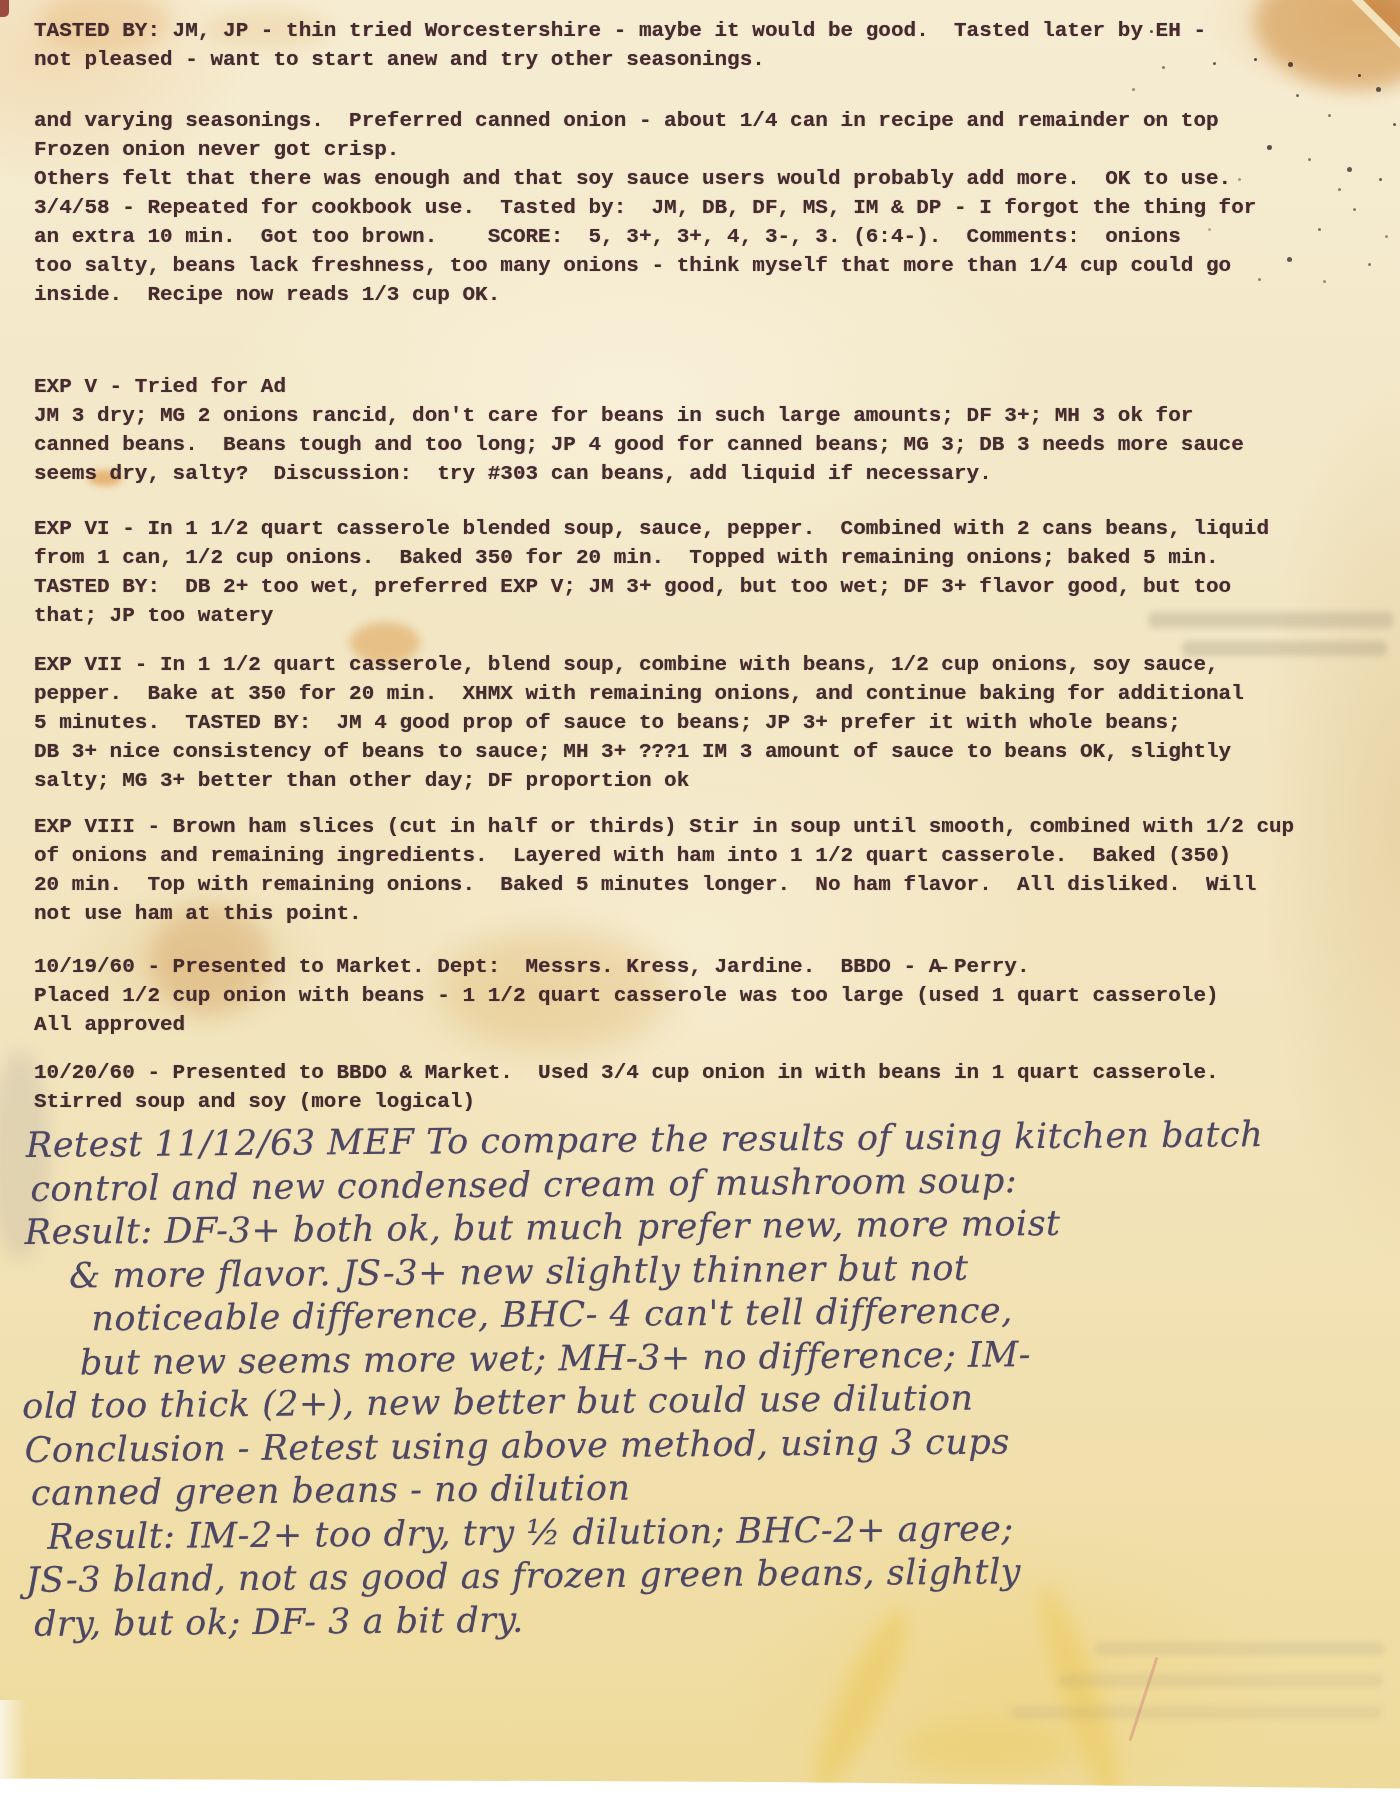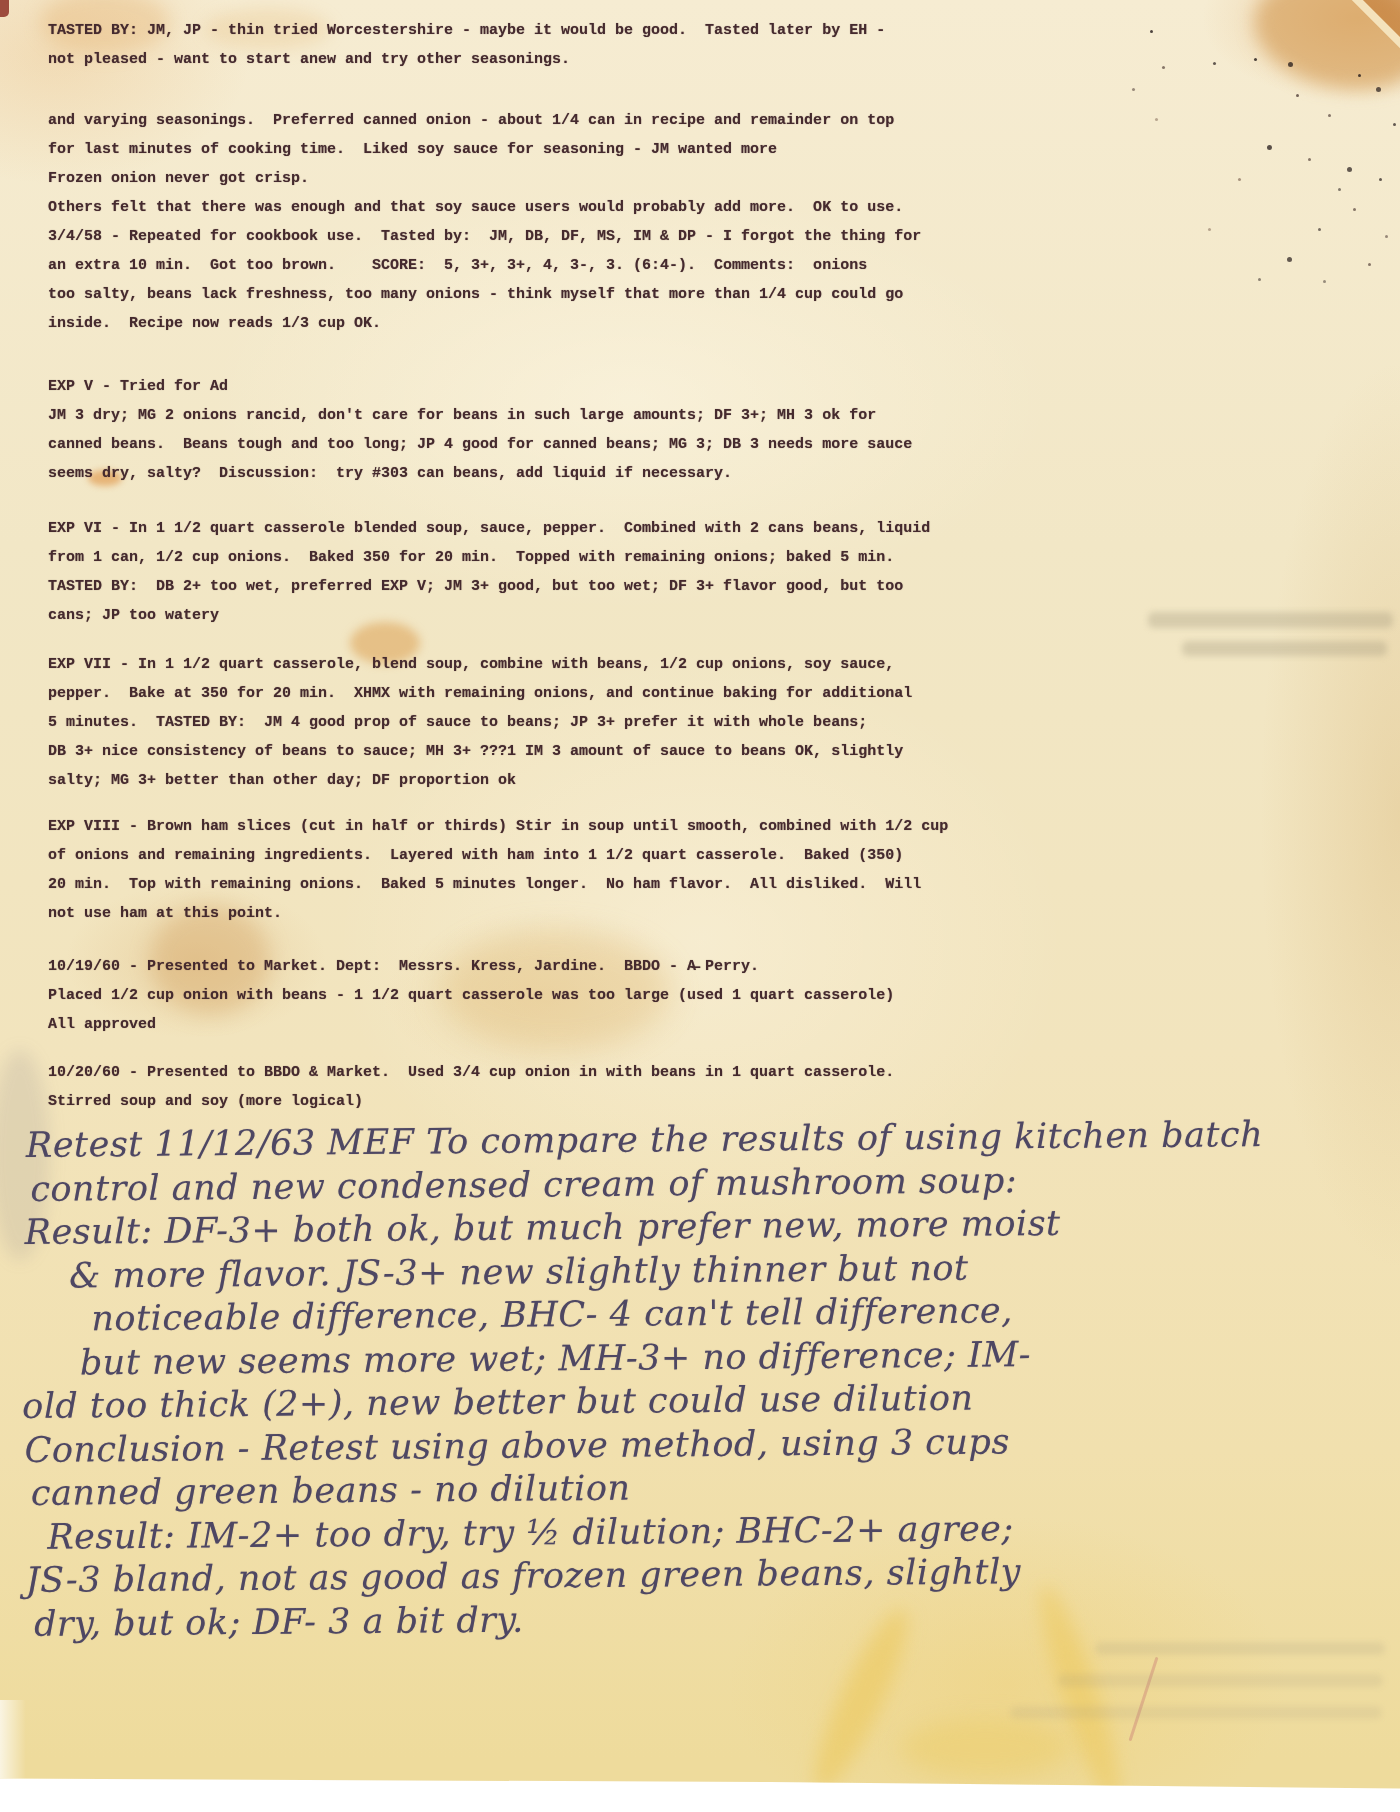--- a/index.html
+++ b/index.html
@@ -21,22 +21,22 @@
       radial-gradient(ellipse 600px 300px at 45% 22%,rgba(255,250,235,.45),transparent 70%),
       radial-gradient(ellipse 520px 420px at 50% 52%,rgba(255,250,238,.35),transparent 70%),
       radial-gradient(ellipse 300px 200px at 4% 3%,rgba(226,160,80,.22),transparent 65%),
       radial-gradient(ellipse 260px 140px at 97% 1%,rgba(215,140,60,.30),transparent 60%),
       radial-gradient(ellipse 200px 650px at 100% 45%,rgba(205,160,85,.25),transparent 70%),
       radial-gradient(ellipse 430px 260px at 72% 93%,rgba(238,205,110,.38),transparent 65%),
       radial-gradient(ellipse 200px 120px at 14% 53%,rgba(210,160,90,.25),transparent 65%),
       radial-gradient(ellipse 250px 130px at 39% 55%,rgba(220,180,105,.22),transparent 65%);
   }
   .sec{position:absolute;left:34px;color:var(--typed-ink,#452a2e);
-       font-size:15px;line-height:29px;font-weight:bold;
-       text-shadow:0 0 1px rgba(70,40,46,.55);margin-left:14px;}
+       font-size:21px;line-height:29px;font-weight:bold;
+       text-shadow:0 0 1px rgba(70,40,46,.55);}
   .line{white-space:pre;}
   .hand{
     position:absolute;left:22px;top:1118px;width:1365px;
     font-family:"DejaVu Serif","Liberation Serif",serif;font-style:italic;
     font-size:35px;line-height:43.5px;letter-spacing:.5px;
     color:var(--handwriting-ink,#4e4763);transform:rotate(-.5deg);
     text-shadow:0 0 1px rgba(78,71,99,.4);
   }
   .hand .hline{white-space:pre;}
   .hand .hline:nth-child(1){margin-left:6px;}
@@ -101,39 +101,38 @@
   <div class="ghost" style="left:1095px;top:1642px;width:290px;height:13px;opacity:.55;"></div>
   <div class="ghost" style="left:1058px;top:1674px;width:325px;height:13px;opacity:.5;"></div>
   <div class="ghost" style="left:1010px;top:1706px;width:372px;height:13px;opacity:.45;"></div>
 
   <div class="sec" style="top:16px">
     <div class="line">TASTED BY: JM, JP - thin tried Worcestershire - maybe it would be good.  Tasted later by EH -</div>
     <div class="line">not pleased - want to start anew and try other seasonings.</div>
   </div>
   <div class="sec" style="top:106px">
     <div class="line">and varying seasonings.  Preferred canned onion - about 1/4 can in recipe and remainder on top</div>
-    <div class="line">for last minutes of cooking time.  Liked soy sauce for seasoning - JM wanted more</div>
     <div class="line">Frozen onion never got crisp.</div>
     <div class="line">Others felt that there was enough and that soy sauce users would probably add more.  OK to use.</div>
     <div class="line">3/4/58 - Repeated for cookbook use.  Tasted by:  JM, DB, DF, MS, IM &amp; DP - I forgot the thing for</div>
     <div class="line">an extra 10 min.  Got too brown.    SCORE:  5, 3+, 3+, 4, 3-, 3. (6:4-).  Comments:  onions</div>
     <div class="line">too salty, beans lack freshness, too many onions - think myself that more than 1/4 cup could go</div>
     <div class="line">inside.  Recipe now reads 1/3 cup OK.</div>
   </div>
   <div class="sec" style="top:372px">
     <div class="line">EXP V - Tried for Ad</div>
     <div class="line">JM 3 dry; MG 2 onions rancid, don't care for beans in such large amounts; DF 3+; MH 3 ok for</div>
     <div class="line">canned beans.  Beans tough and too long; JP 4 good for canned beans; MG 3; DB 3 needs more sauce</div>
     <div class="line">seems dry, salty?  Discussion:  try #303 can beans, add liquid if necessary.</div>
   </div>
   <div class="sec" style="top:514px">
     <div class="line">EXP VI - In 1 1/2 quart casserole blended soup, sauce, pepper.  Combined with 2 cans beans, liquid</div>
     <div class="line">from 1 can, 1/2 cup onions.  Baked 350 for 20 min.  Topped with remaining onions; baked 5 min.</div>
     <div class="line">TASTED BY:  DB 2+ too wet, preferred EXP V; JM 3+ good, but too wet; DF 3+ flavor good, but too</div>
-    <div class="line">cans; JP too watery</div>
+    <div class="line">that; JP too watery</div>
   </div>
   <div class="sec" style="top:650px">
     <div class="line">EXP VII - In 1 1/2 quart casserole, blend soup, combine with beans, 1/2 cup onions, soy sauce,</div>
     <div class="line">pepper.  Bake at 350 for 20 min.  XHMX with remaining onions, and continue baking for additional</div>
     <div class="line">5 minutes.  TASTED BY:  JM 4 good prop of sauce to beans; JP 3+ prefer it with whole beans;</div>
     <div class="line">DB 3+ nice consistency of beans to sauce; MH 3+ ???1 IM 3 amount of sauce to beans OK, slightly</div>
     <div class="line">salty; MG 3+ better than other day; DF proportion ok</div>
   </div>
   <div class="sec" style="top:812px">
     <div class="line">EXP VIII - Brown ham slices (cut in half or thirds) Stir in soup until smooth, combined with 1/2 cup</div>

